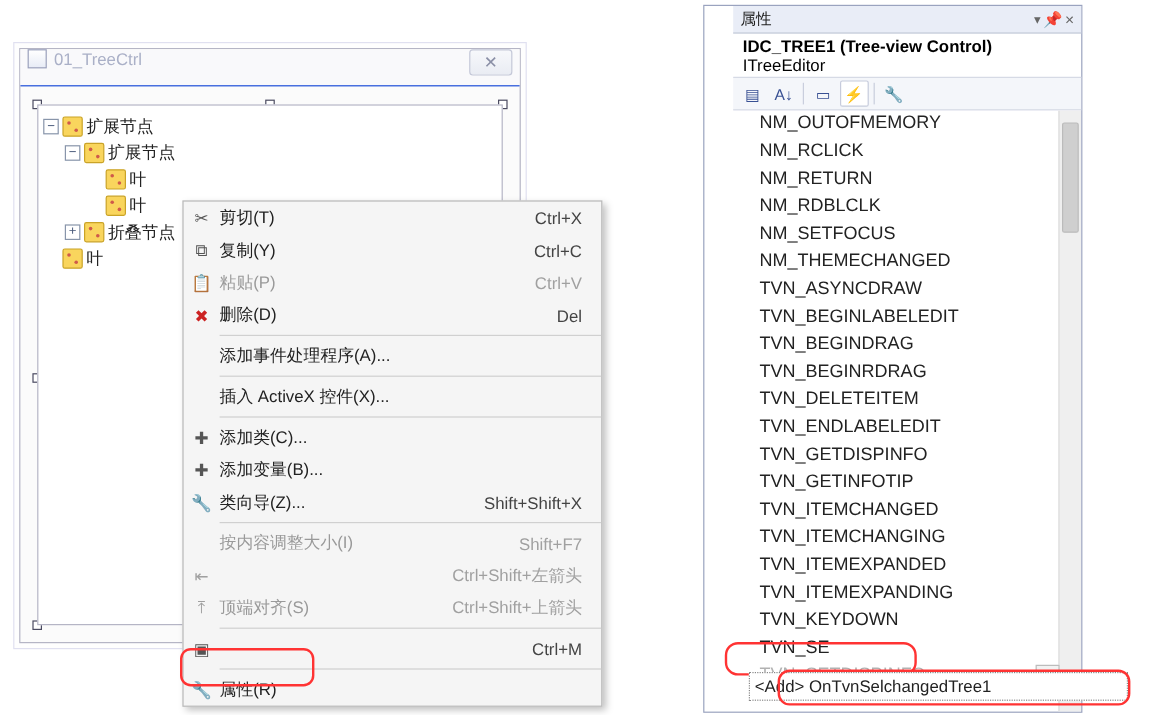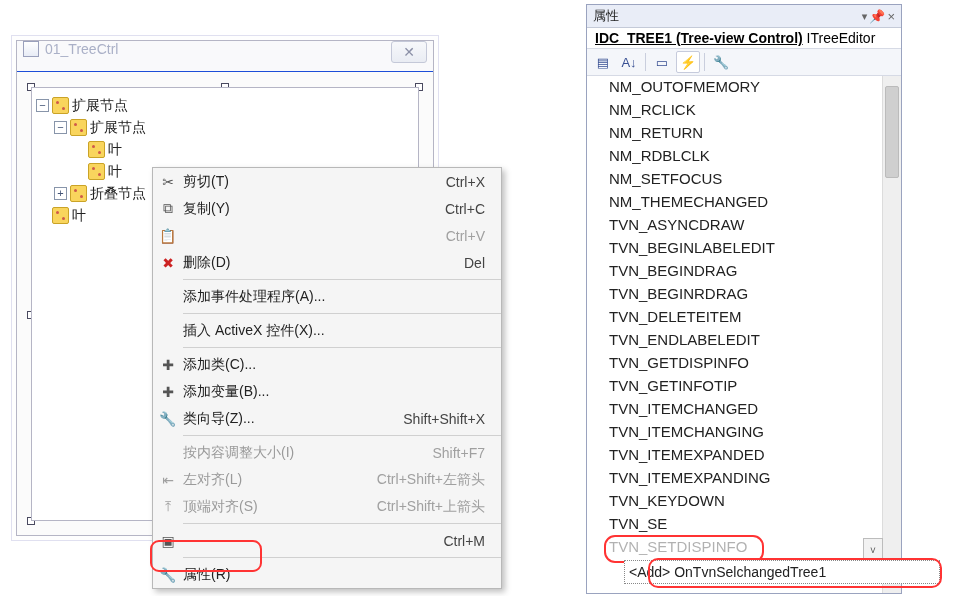--- a/index.html
+++ b/index.html
@@ -127,36 +127,37 @@
 
   
   .props-panel{
     position:absolute;
     left:586px; top:4px;
     width:316px; height:590px;
     border:1px solid #9aa3bf;
     background:#fff;
     display:flex;flex-direction:column;
     box-sizing:border-box;
+    padding-left:24px;
   }
   .props-header{
     height:22px;background:#e9edf7;
     border-bottom:1px solid #c4cad8;
     display:flex;align-items:center;
     padding:0 6px;
     gap:4px;
   }
   .props-header-title{font-size:13px;color:#222;}
   .pin-down{margin-left:auto;display:flex;gap:2px;align-items:center;color:#666;}
   .props-sub{
     padding:2px 8px;
     font-size:14px;
     color:#000;
   }
-  .props-sub b{font-weight:700;text-decoration:underline;}
+  .props-sub b{font-weight:700;}
   .props-toolbar{
     height:26px;border-top:1px solid #d6dae5;border-bottom:1px solid #d6dae5;
     background:#f4f6fa;
     display:flex;align-items:center;gap:2px;padding:0 4px;
   }
   .tb-btn{
     width:22px;height:20px;border:1px solid transparent;border-radius:2px;
     display:flex;align-items:center;justify-content:center;font-size:13px;color:#385093;
   }
   .tb-btn.lightning{background:#fff;border-color:#c6cbdc;}
@@ -271,20 +272,21 @@
     <span class="iconcol">
         <span class="mi">⧉</span>
       </span>
     <span class="ctx-label">复制(Y)</span>
     <span class="ctx-accel">Ctrl+C</span>
   </div>
   <div class="ctx-row disabled">
     <span class="iconcol">
         <span class="mi mi-gray">📋</span>
       </span>
+    <span class="ctx-label">粘贴(P)</span>
     <span class="ctx-accel">Ctrl+V</span>
   </div>
   <div class="ctx-row">
     <span class="iconcol">
         <span class="mi mi-red">✖</span>
       </span>
     <span class="ctx-label">删除(D)</span>
     <span class="ctx-accel">Del</span>
   </div>
   <div class="ctx-sep"></div>
@@ -320,21 +322,20 @@
   <div class="ctx-sep"></div>
   <div class="ctx-row disabled">
     <span class="iconcol"></span>
     <span class="ctx-label">按内容调整大小(I)</span>
     <span class="ctx-accel">Shift+F7</span>
   </div>
   <div class="ctx-row disabled">
     <span class="iconcol">
         <span class="mi mi-gray">⇤</span>
       </span>
-    <span class="ctx-label">左对齐(L)</span>
     <span class="ctx-accel">Ctrl+Shift+左箭头</span>
   </div>
   <div class="ctx-row disabled">
     <span class="iconcol">
         <span class="mi mi-gray">⤒</span>
       </span>
     <span class="ctx-label">顶端对齐(S)</span>
     <span class="ctx-accel">Ctrl+Shift+上箭头</span>
   </div>
   <div class="ctx-sep"></div>

